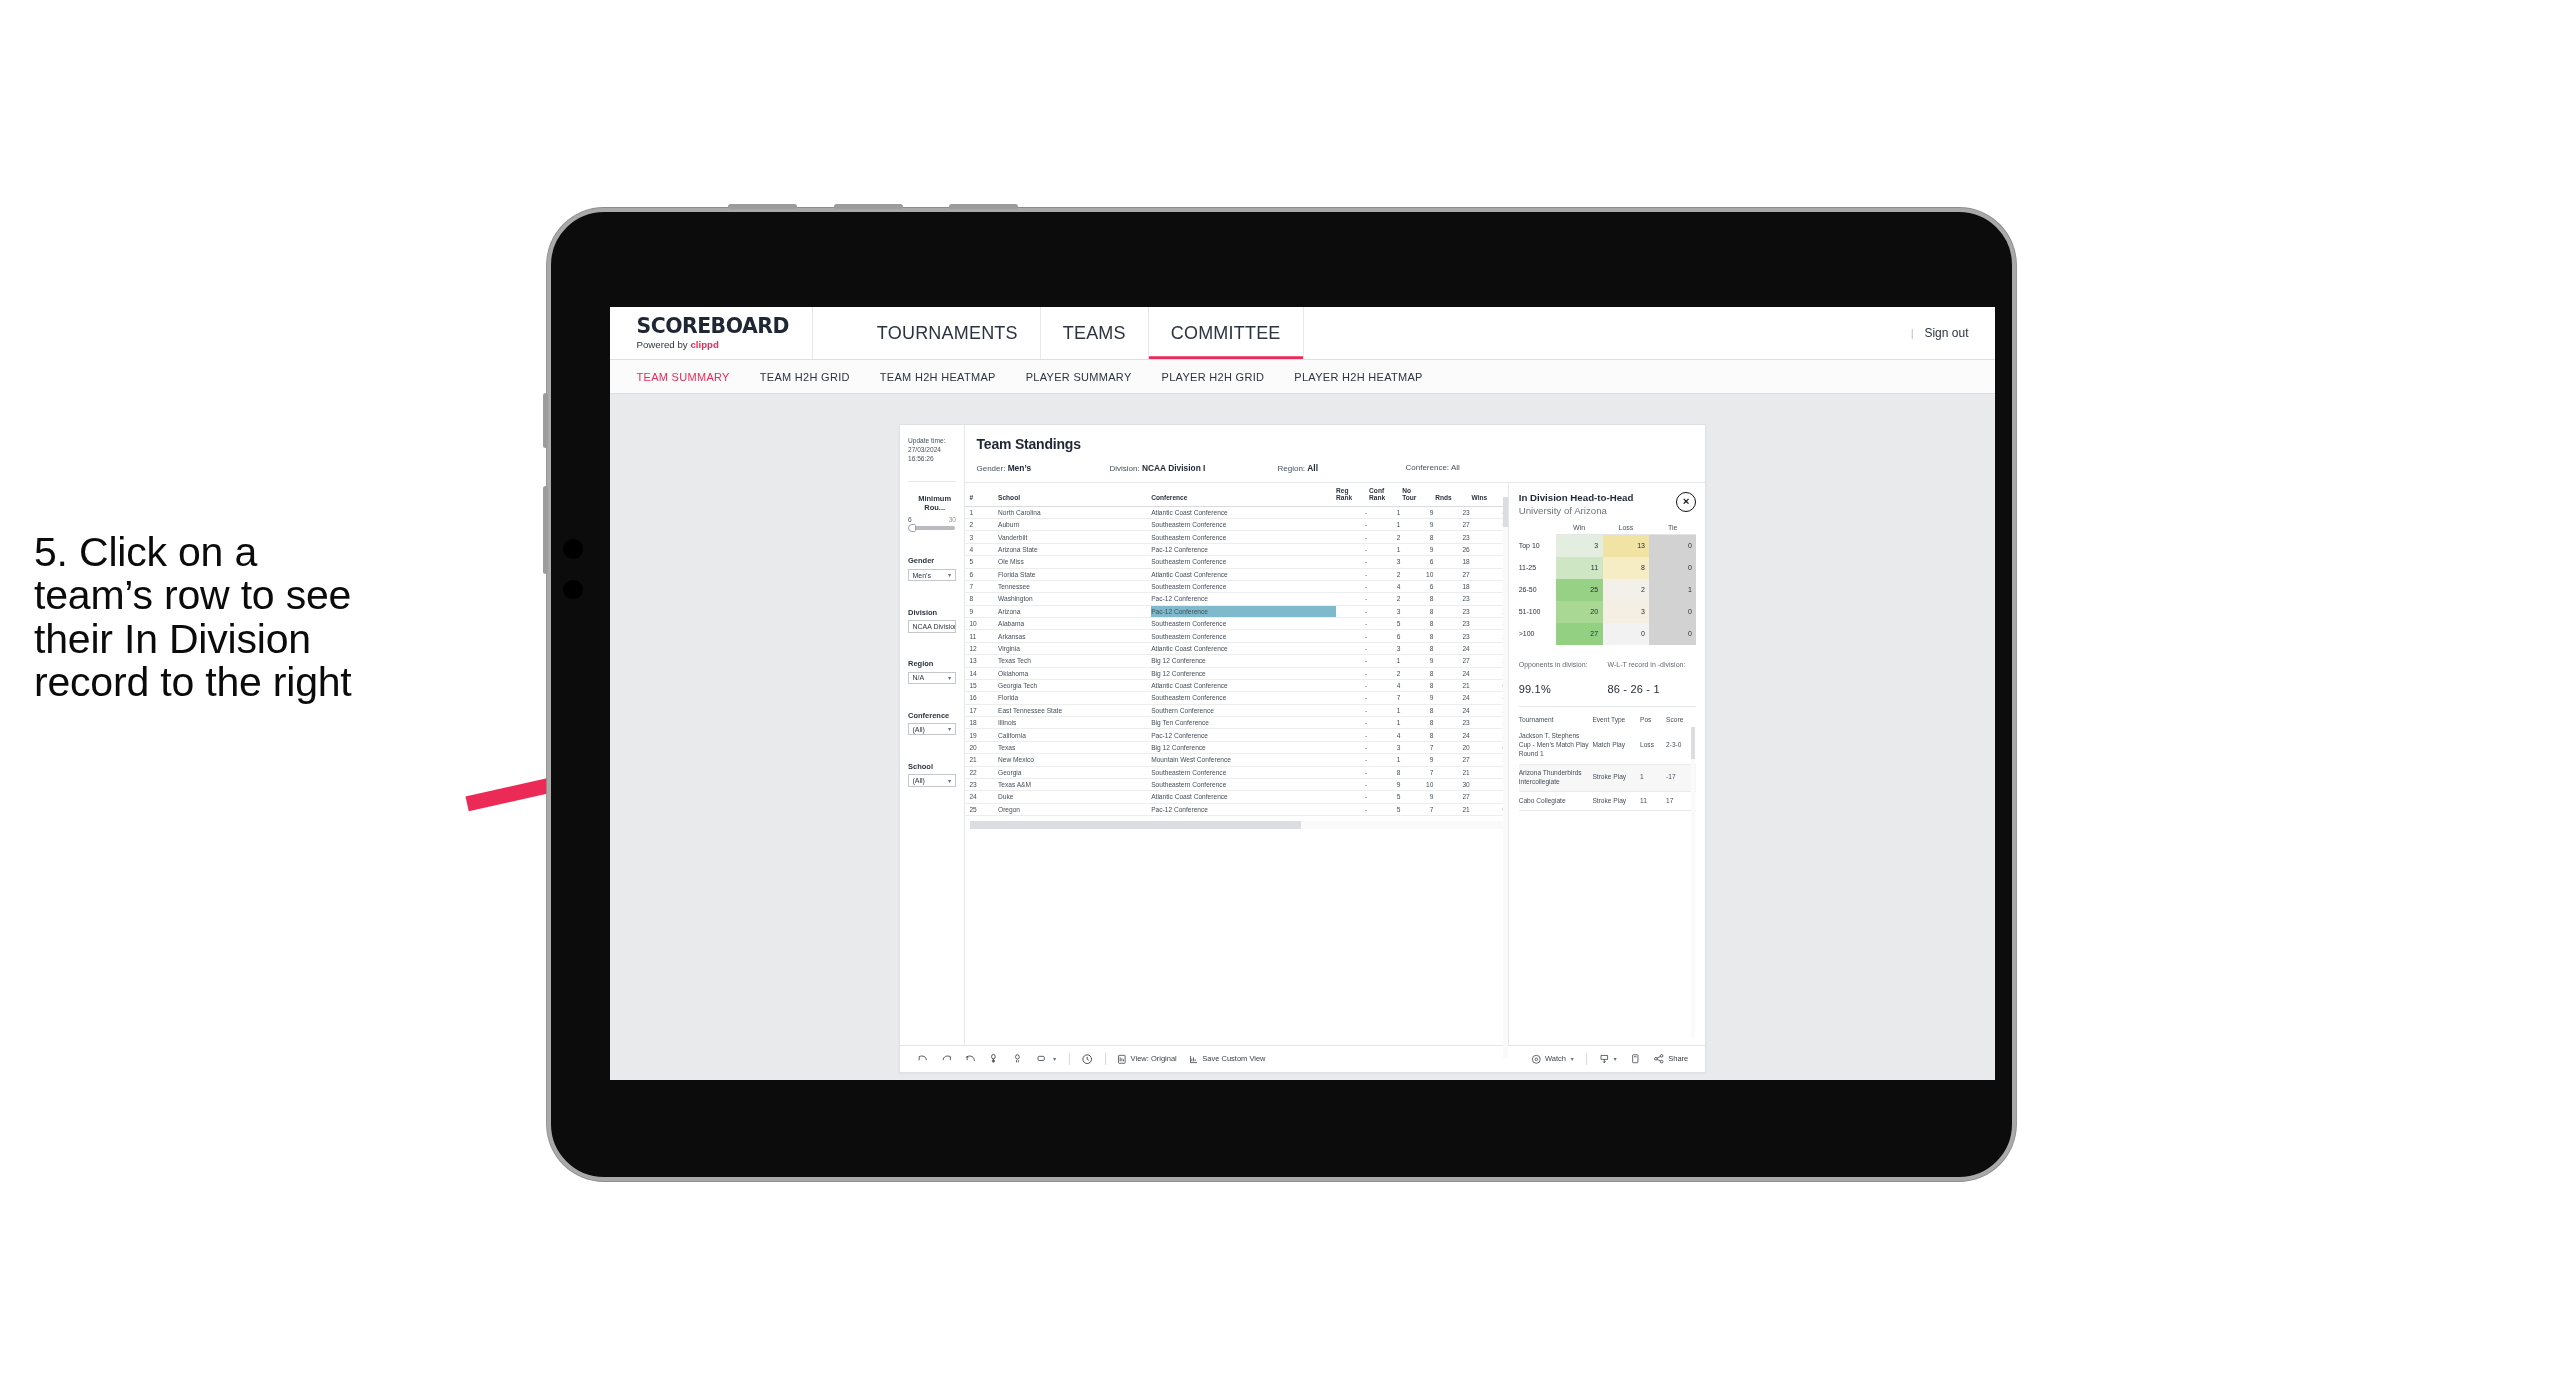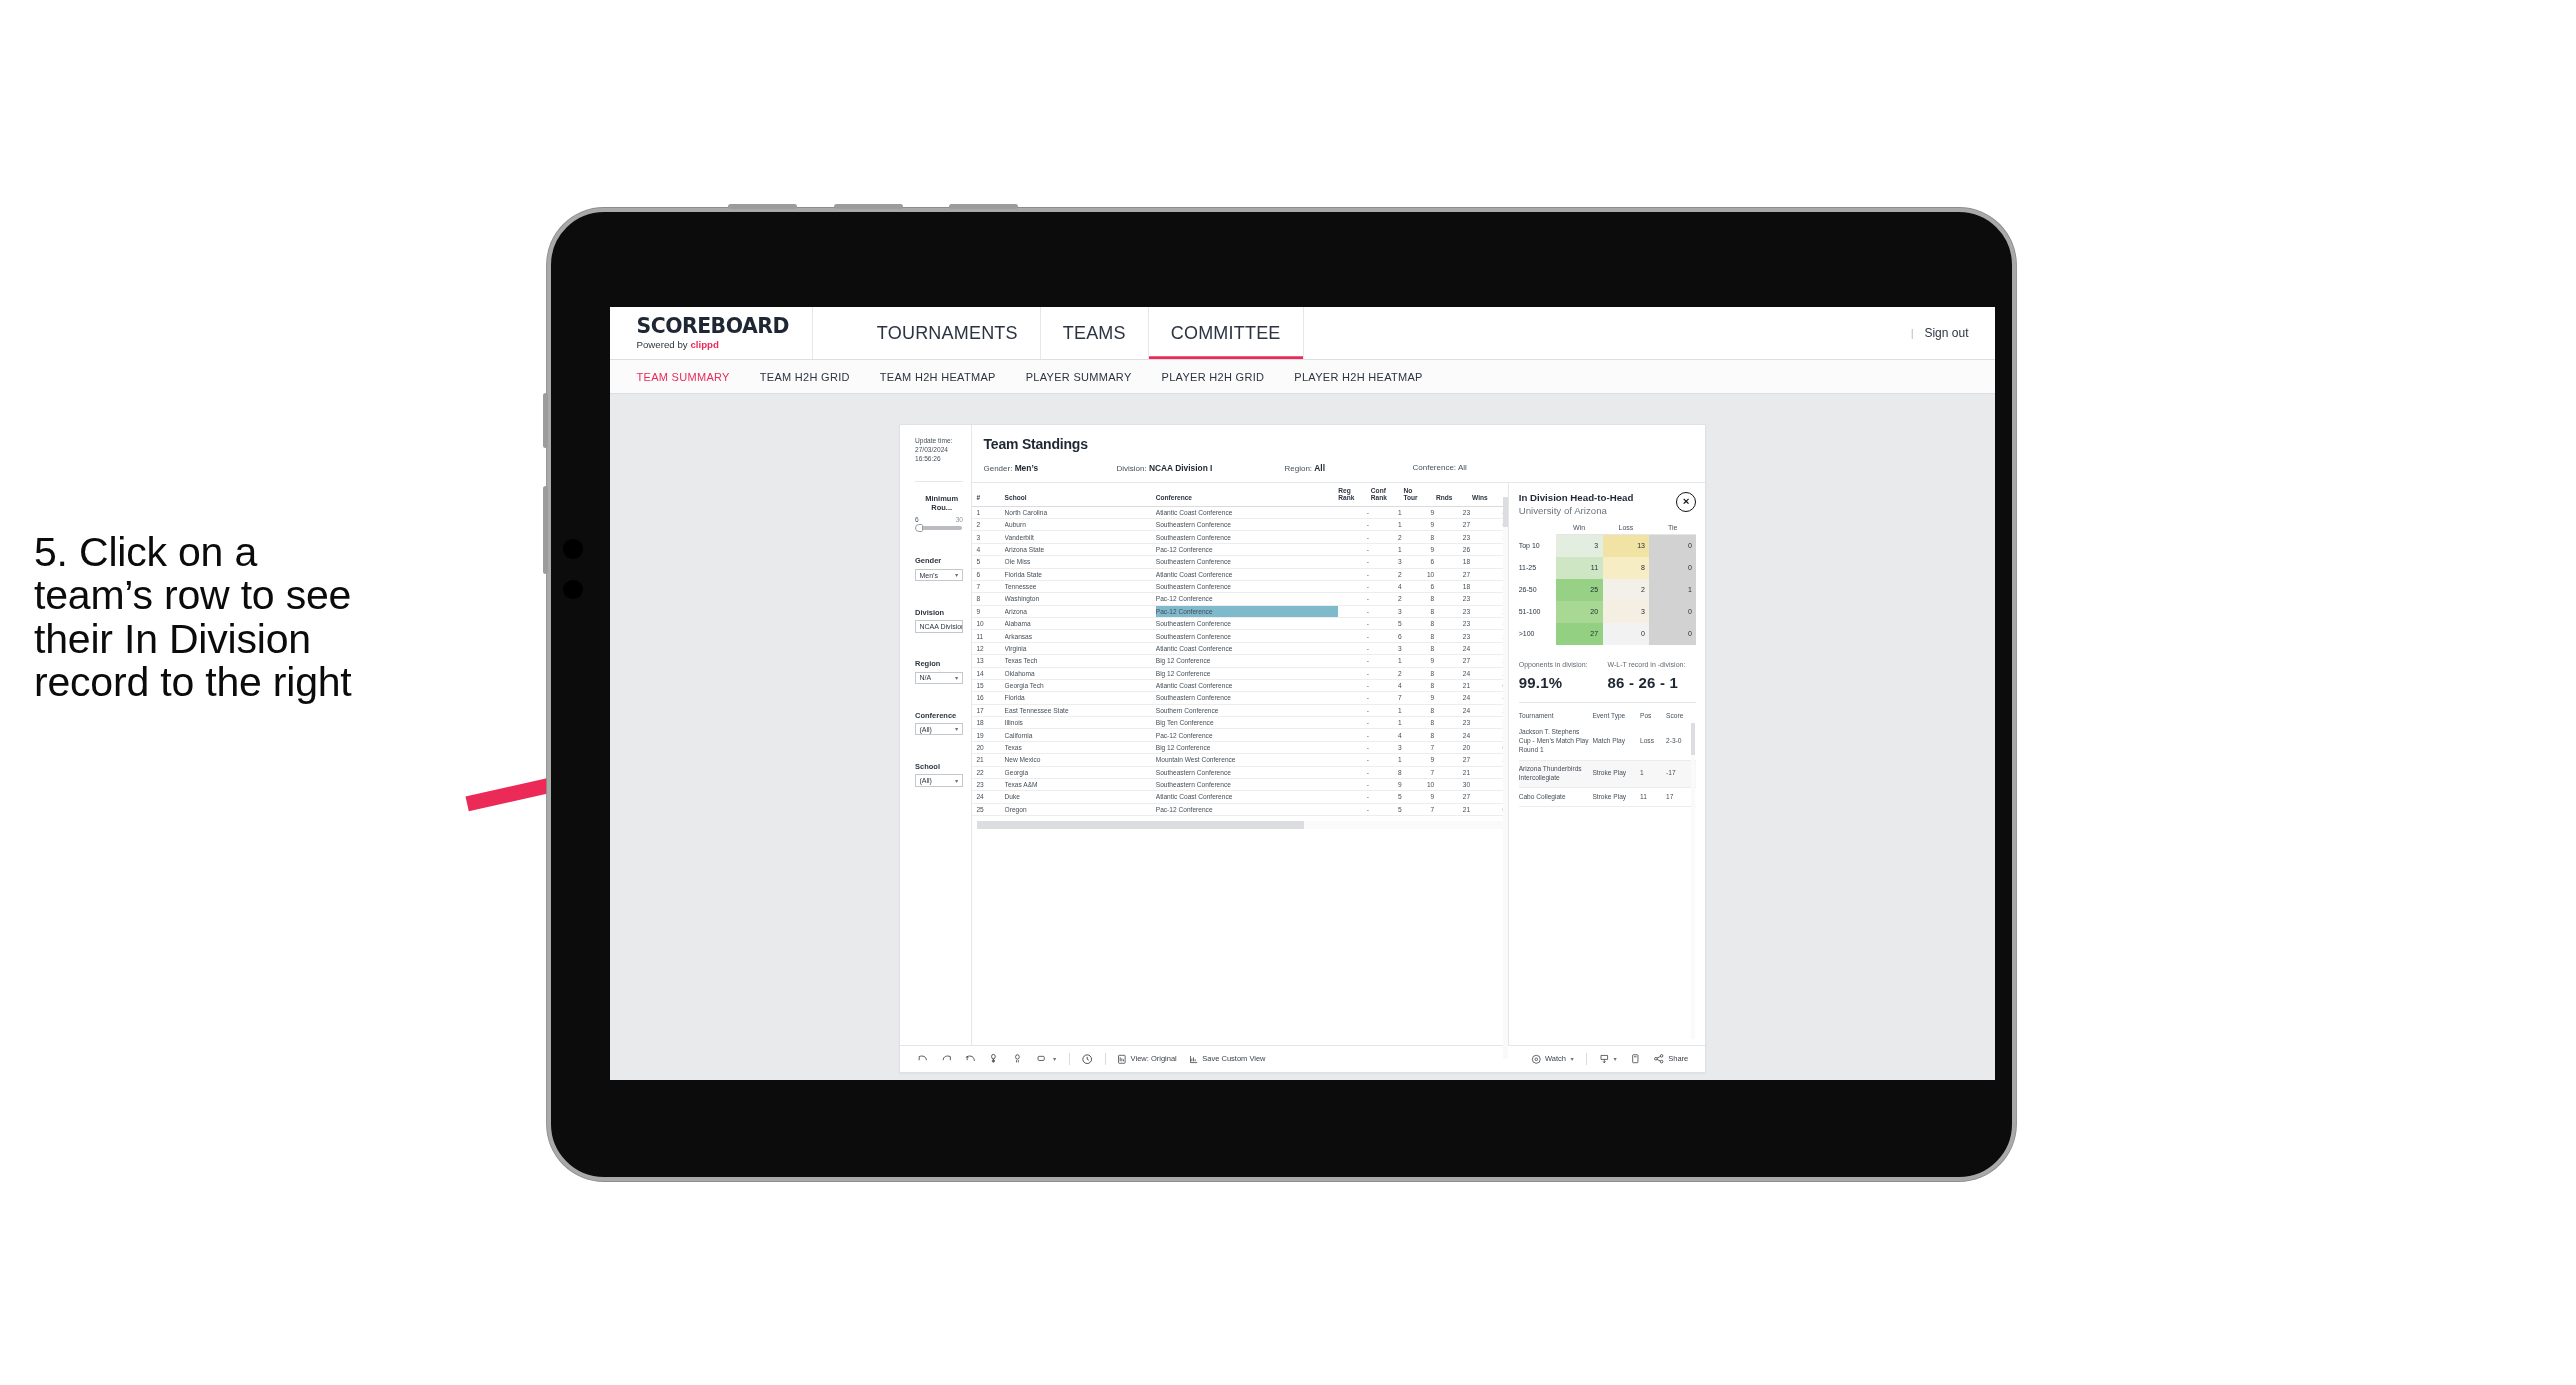--- a/index.html
+++ b/index.html
@@ -101,21 +101,21 @@
   .viz {
     width: 807px; height: 649px;
     background: #ffffff;
     border: 0.9px solid #dfe1e4;
     display: flex; flex-direction: column;
     box-shadow: 0 0.9px 1.8px rgba(0,0,0,0.04);
   }
   .viz-body { flex: 1; display: flex; min-height: 0; }
 
   
-  .filters { width: 65px; border-right: 0.9px solid #e6e7e9; padding: 10.6px 8px 0 8px; flex-shrink: 0; margin-left: 7px; }
+  .filters { width: 65px; border-right: 0.9px solid #e6e7e9; padding: 10.6px 8px 0 8px; flex-shrink: 0; }
   .upd-label { font-size: 6.6px; color: #44525e; line-height: 1.4; }
   .filters hr { border: none; border-top: 0.9px solid #e6e7e9; margin: 17.7px 0 12.4px 0; }
   .filter-title { font-size: 7.5px; font-weight: 700; color: #2b3440; margin-bottom: 3.5px; }
   .filter-title.center { text-align: center; padding-left: 5.3px;}
   .slider-row { display: flex; justify-content: space-between; font-size: 6.6px; color: #44525e; margin-bottom: 2.7px; }
   .slider-row .hi { color: #8d949b; }
   .slider-track { position: relative; height: 3.5px; background: #b9bdc2; border-radius: 1.8px; margin: 3.5px 0.9px 0 0.9px; }
   .slider-knob { position: absolute; left: -0.9px; top: -2.7px; width: 8px; height: 8.8px; background: #fff; border: 0.9px solid #9aa0a6; border-radius: 4.4px 1.8px 1.8px 4.4px; }
   .select {
     height: 12.4px; border: 0.9px solid #c4c8cc; background: #fff;
@@ -172,21 +172,21 @@
   table.hm { width: 100%; border-collapse: collapse; table-layout: fixed; margin-top: 6.2px; }
   table.hm th { font-size: 7px; font-weight: 400; color: #44525e; text-align: center; padding-bottom: 3.5px; border-bottom: 0.9px solid #e3e5e7; }
   table.hm th.lbl { border-bottom: none; }
   table.hm td { font-size: 7px; color: #1e2733; text-align: right; padding: 0 4.4px 0 0; height: 22px; vertical-align: middle; }
   table.hm td.lbl { text-align: left; padding: 0; color: #2b3440; background: #fff !important; }
   .hm-col-lbl { width: 37px; }
 
   .h2h-stats { display: flex; margin-top: 16px; padding-bottom: 11.5px; border-bottom: 0.9px solid #e3e5e7; }
   .h2h-stat { flex: 1; }
   .h2h-stat .k { font-size: 7px; color: #626a71; }
-  .h2h-stat .v { font-size: 15px; font-weight: 700; color: #1e2733; margin-top: 6px; letter-spacing: 0.2px; }
+  .h2h-stat .v { font-size: 11px; font-weight: 400; color: #1e2733; margin-top: 15px; letter-spacing: 0.2px; }
 
   table.tourn { width: 100%; border-collapse: collapse; table-layout: fixed; margin-top: 8.8px; }
   table.tourn th { font-size: 6.6px; font-weight: 400; color: #44525e; text-align: left; padding: 0 1.8px 5.3px 0; }
   table.tourn td { font-size: 6.6px; color: #444f58; padding: 4.4px 1.8px 4.4px 0; border-bottom: 0.9px solid #ececed; line-height: 1.35; vertical-align: middle; }
   .t-name { width: 65px; }
   .t-type { width: 42px; }
   .t-pos { width: 23px; }
   .t-score { width: 26.5px; }
   tr.alt td { background: #f7f7f8; }
   .tourn-wrap { position: relative; flex:1; min-height:0; overflow:hidden; }

